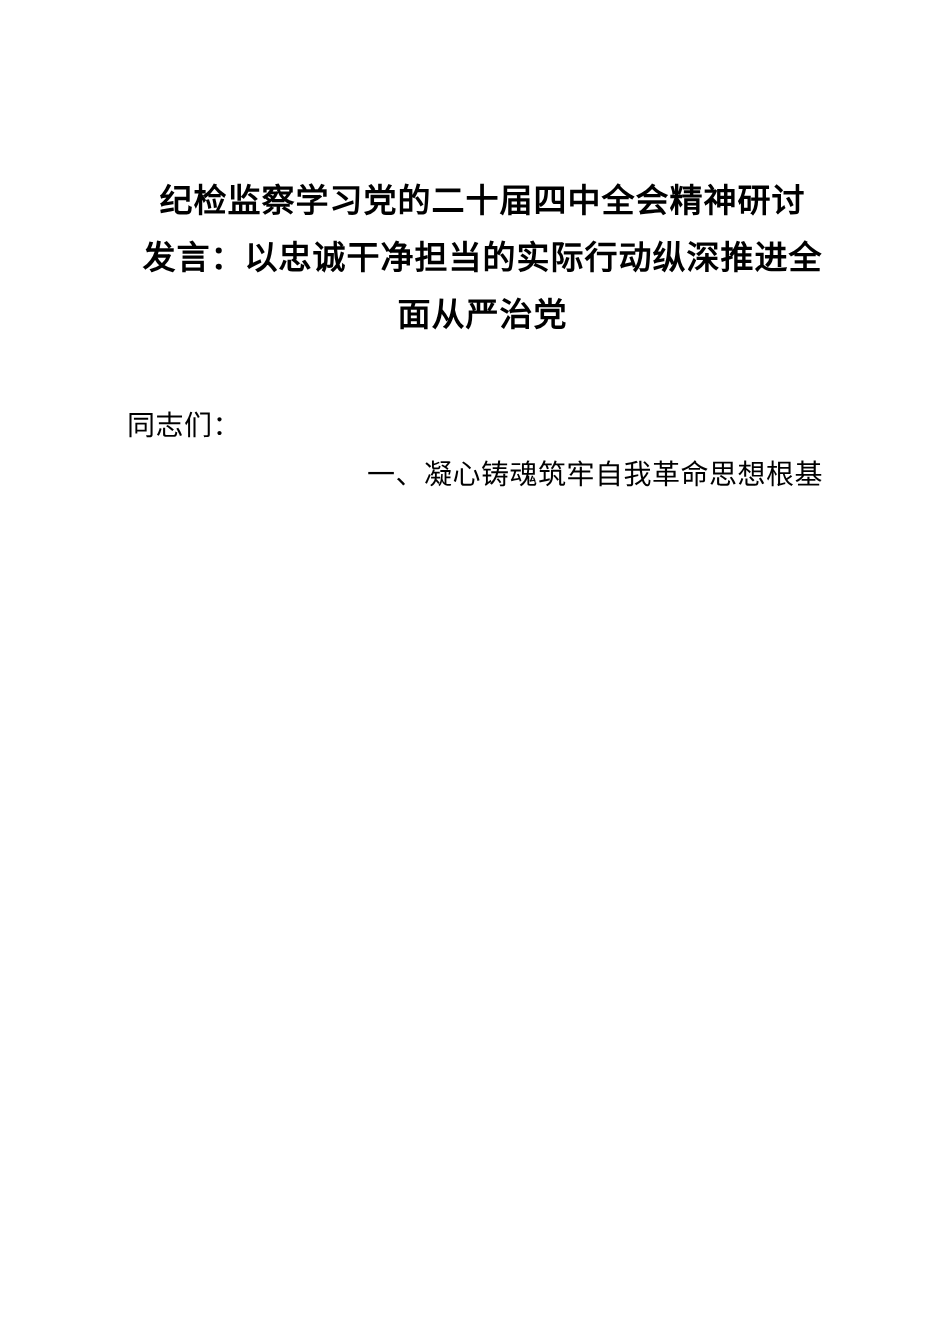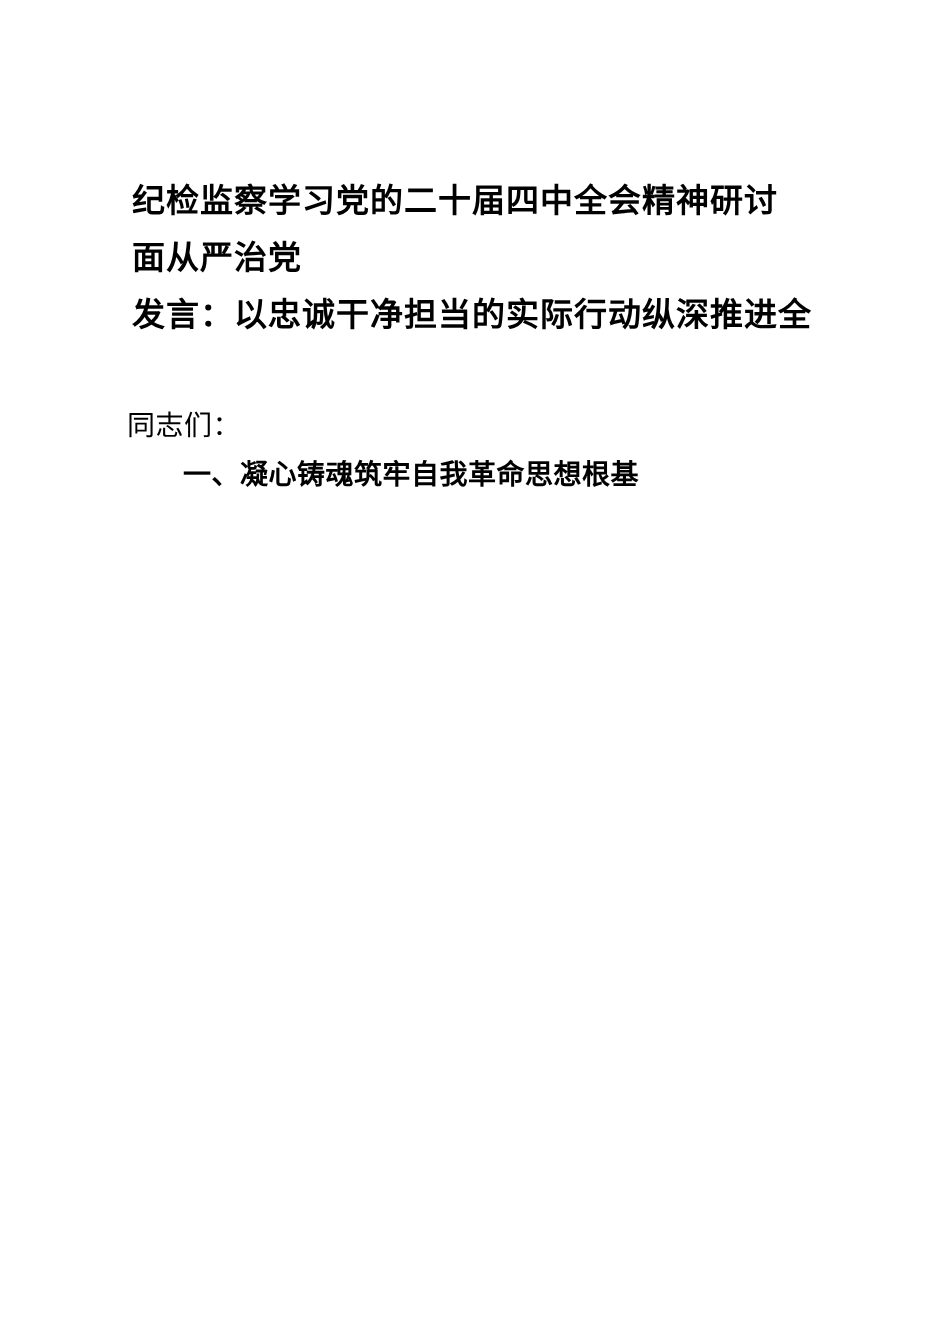--- a/index.html
+++ b/index.html
@@ -17,53 +17,53 @@
   .page {
     box-sizing: border-box;
     width: 950px;
     height: 1344px;
     padding: 172px 127px 0 127px;
     background: #ffffff;
   }
   .doc-title {
     font-size: 33px;
     font-weight: 700;
-    text-align: left;
+    text-align: center;
     line-height: 57px;
     letter-spacing: 1px;
-    margin: 0 0 58px 5px;
+    margin: 0 0 58px 15px;
   }
   .doc-title .title-line {
     display: block;
   }
   .doc-body p {
     margin: 0;
     font-size: 28px;
     line-height: 49px;
     text-align: justify;
     letter-spacing: 0.5px;
   }
   .doc-body p.indent {
     text-indent: 2em;
   }
   .doc-body p.section-heading {
-    font-weight: 700;
+    font-weight: 400;
     text-indent: 2em;
-    text-align: left;
+    text-align: right;
   }
 </style>
 </head>
 <body>
 
 <div class="page">
 
   <h1 class="doc-title">
     <span class="title-line">纪检监察学习党的二十届四中全会精神研讨</span>
+    <span class="title-line">发言：以忠诚干净担当的实际行动纵深推进全</span>
     <span class="title-line">面从严治党</span>
-    <span class="title-line">发言：以忠诚干净担当的实际行动纵深推进全</span>
   </h1>
 
   <div class="doc-body">
     <p>同志们：</p>
     <p class="section-heading">一、凝心铸魂筑牢自我革命思想根基</p>
   </div>
 
 </div>
 
 </body></html>

